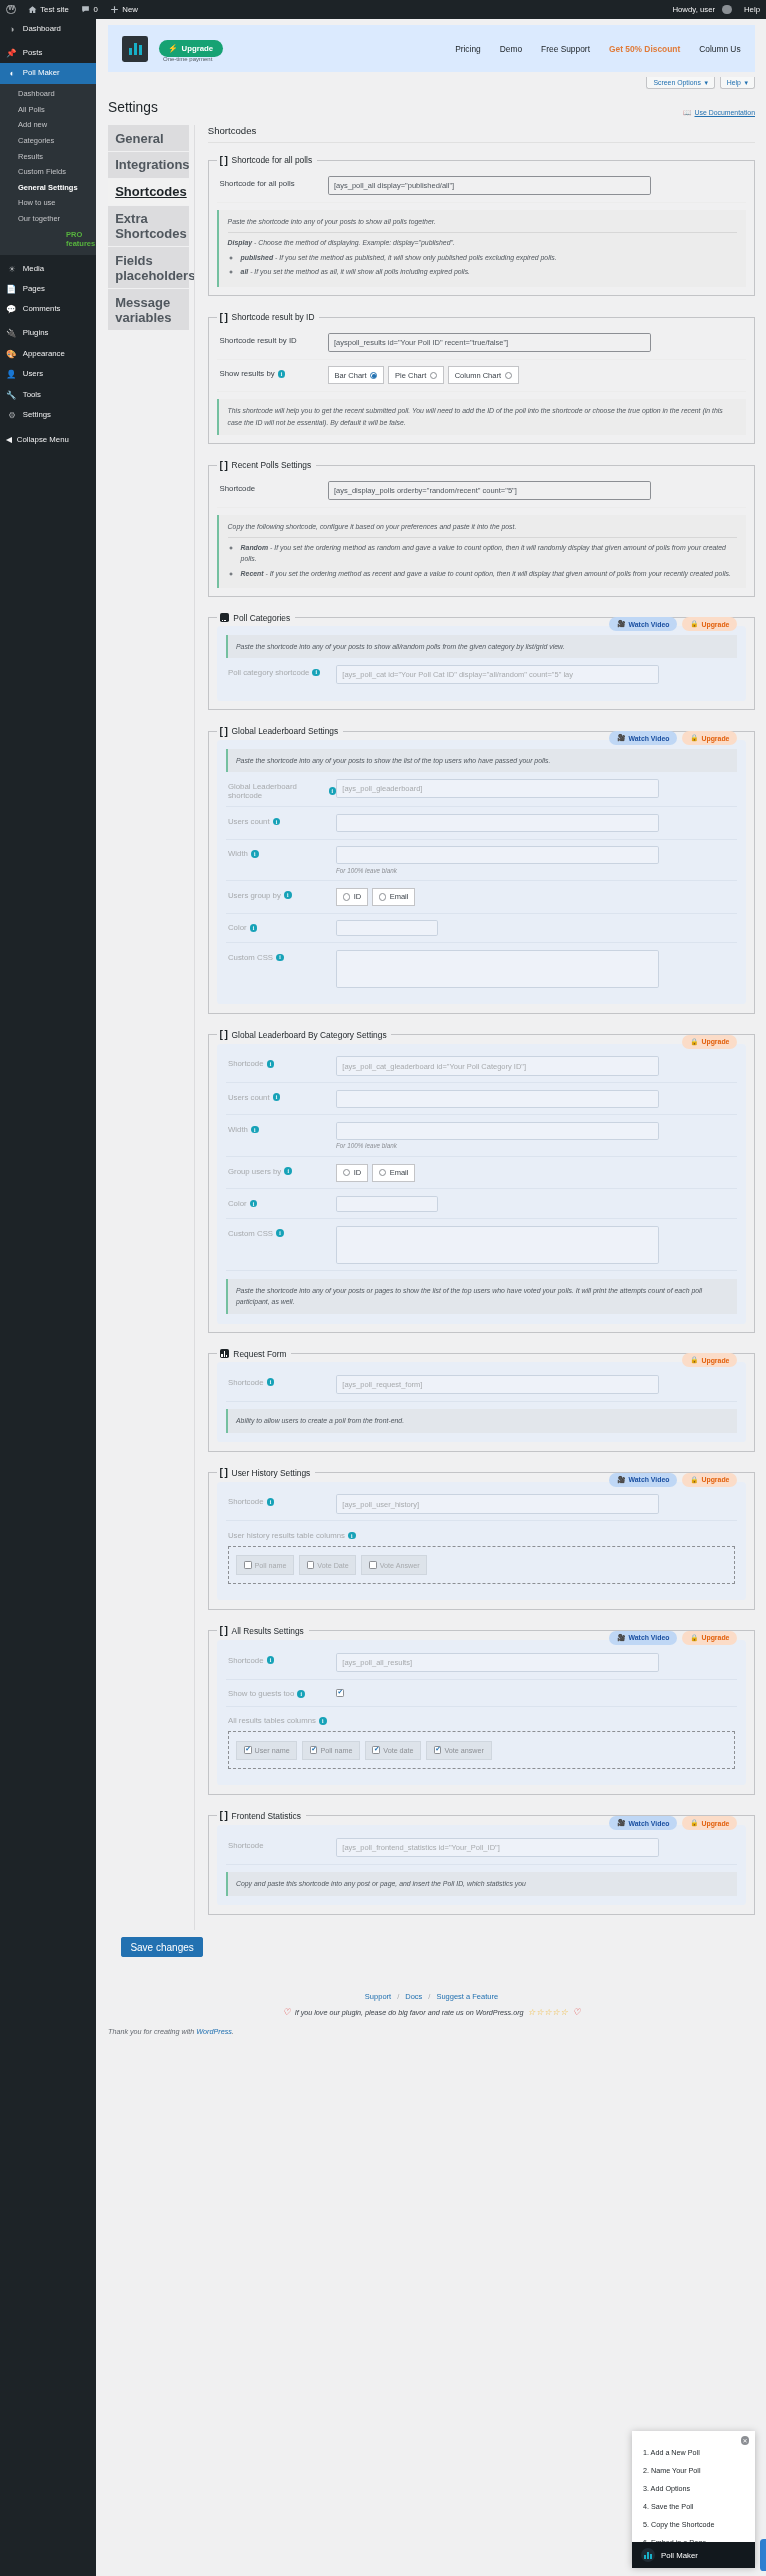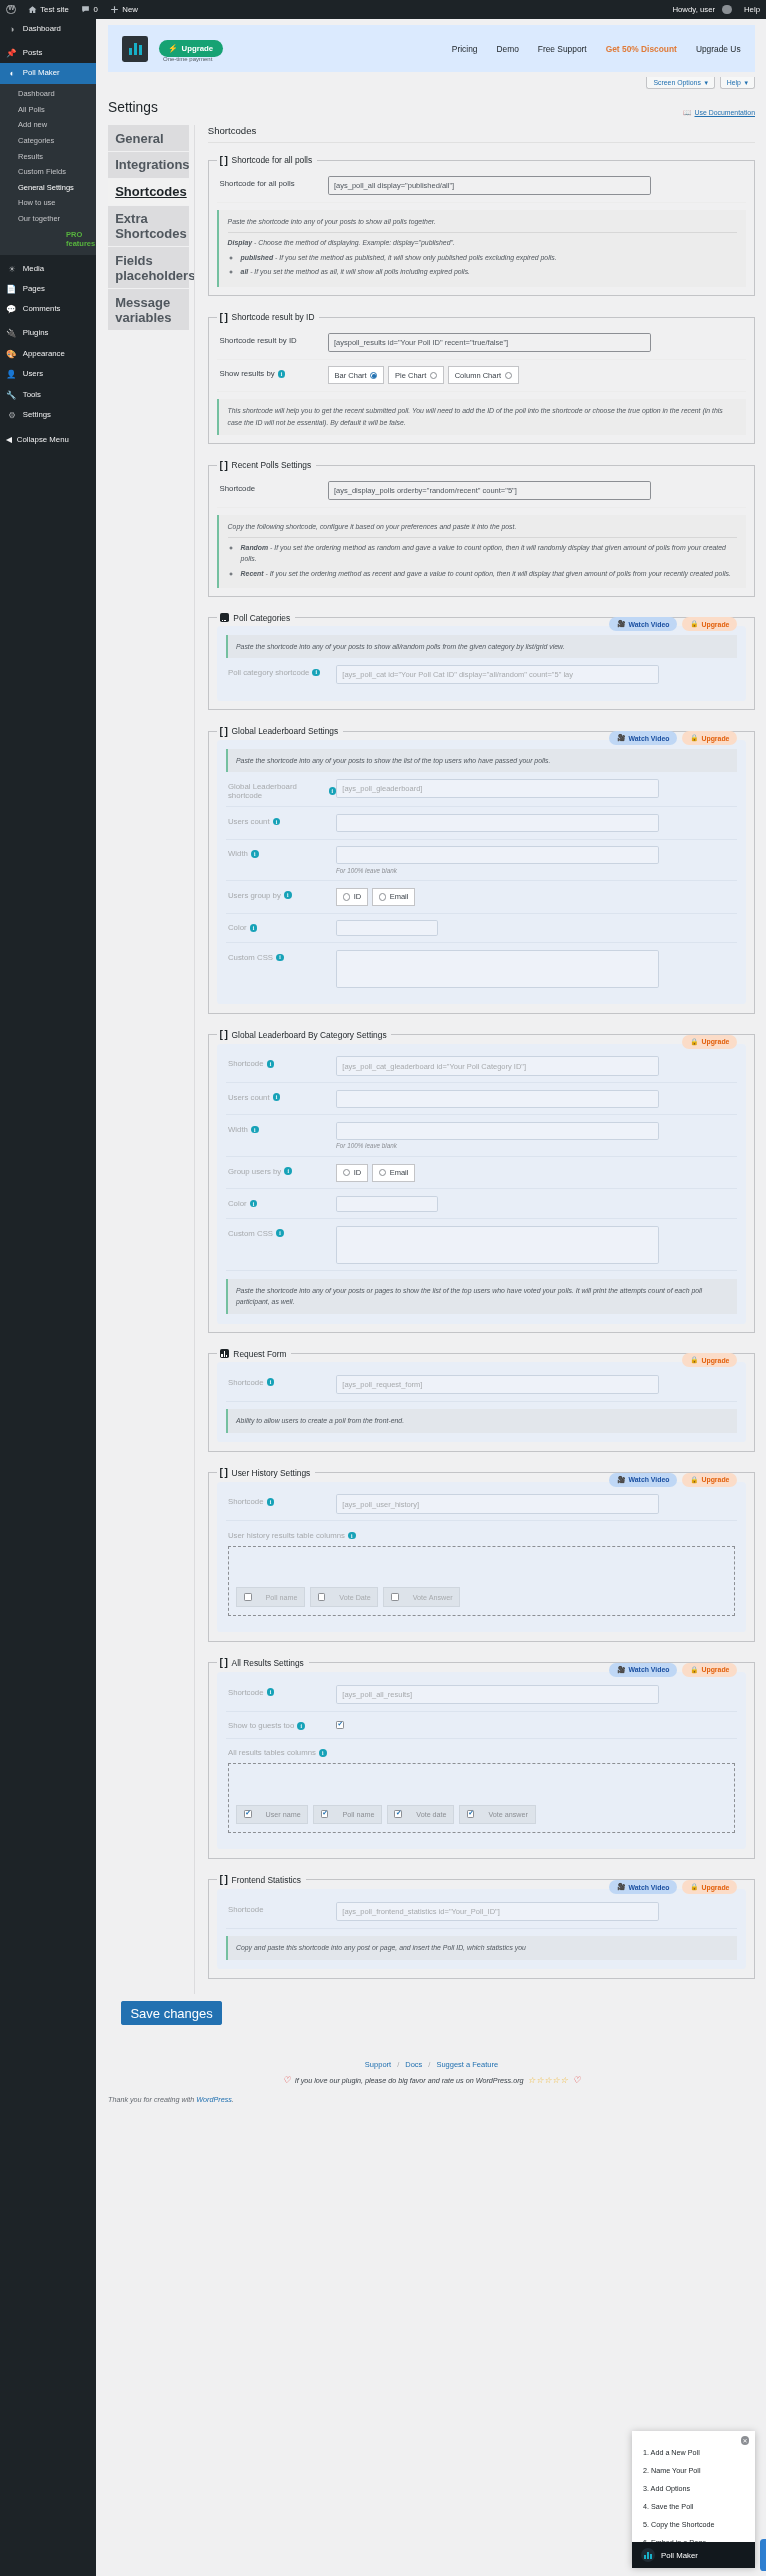--- a/index.html
+++ b/index.html
@@ -29,21 +29,21 @@
   #adminmenu {
     position:absolute; top:19px; left:0; width:96px; height:2557px;
     background:#1d2327; color:#f0f0f1; font-size:7.8px; z-index:50;
   }
   .menu-top { display:flex; align-items:center; gap:4.8px; padding:4.8px 0 4.8px 6px; color:#f0f0f1; line-height:10.8px; }
   .menu-top .mt-ico { width:12px; text-align:center; color:#a7aaad; font-size:8.4px; }
   .menu-top.current { background:#2271b1; color:#fff; }
   .menu-top.current .mt-ico { color:#fff; }
   .submenu { background:#2c3338; padding:2.4px 0 3.6px 0; }
   .submenu a { display:block; padding:3px 0 3px 18px; color:#c3c4c7; text-decoration:none; font-size:7.5px; line-height:9.6px; }
-  .submenu a.cur { color:#fff; font-weight:400;padding-left:18px; }
+  .submenu a.cur { color:#fff; font-weight:700;padding-left:18px; }
   .submenu a.pro { color:#57b33e; font-weight:700;margin-left:48px; }
   .menu-sep { height:3.6px; }
   .collapse { display:flex; align-items:center; gap:4.8px; padding:6px 0 6px 6px; color:#f0f0f1; }
 
   
   #wpcontent {
     position:absolute; top:19px; left:96px; width:671px; min-height:2557px;
     background:#f0f0f1;
   }
 
@@ -157,29 +157,29 @@
     display:flex; align-items:center; gap:3px;
   }
   .badge.video { background:#bfd7f5; color:#1a4fa0; }
   .badge.upgrade { background:#fbdcc8; color:#e2600c; }
 
   .cols-dash {
     border:0.6px dashed #8c8f94; padding:8.4px 7.2px; margin-top:6px; display:flex; gap:4.8px;
   }
   .col-chip {
     background:#dde3ea; border:0.6px solid #cfd6de; padding:4.2px 6.6px; font-size:7.2px;
-    display:flex; align-items:center; gap:14px; color:#a7aaad;margin-top:32px;
+    display:flex; align-items:center; gap:3px; color:#a7aaad;
   }
   .col-chip.active { color:#8c8f94; }
 
   
   .save-wrap { padding:7.2px 12px 0 25px; }
   .btn-primary {
     background:#2271b1; color:#fff; border:0.6px solid #2271b1; border-radius:1.8px;
-    padding:3.6px 8.4px; font-size:13px; display:inline-block;
+    padding:3.6px 8.4px; font-size:10px; display:inline-block;
   }
   .plugin-foot { text-align:center; padding:35px 0 0 0; font-size:7.5px; }
   .plugin-foot a { color:#2271b1; text-decoration:none; }
   .foot-links { display:flex; gap:6px; justify-content:center; color:#a7aaad; }
   .rate-row { margin-top:6px; display:flex; gap:4.2px; justify-content:center; align-items:center; font-style:italic; color:#3c434a; font-size:7.2px; }
   .heart { color:#e03c3c; font-size:9px; }
   .stars { color:#f0b429; letter-spacing:0.6px; font-size:8.4px; }
   .wp-foot { padding:9.6px 12px 0 12px; font-size:7.2px; font-style:italic; color:#646970; }
   .wp-foot a { color:#2271b1; text-decoration:none; }
 
@@ -322,21 +322,21 @@
     <div class="pm-upgrade">
       <span>⚡</span>
       <span>Upgrade</span>
     </div>
     <div class="pm-onetime">One-time payment</div>
     <div class="pm-navlinks">
       <a>Pricing</a>
       <a>Demo</a>
       <a>Free Support</a>
       <a class="disc">Get 50% Discount</a>
-      <a>Upgrade Us</a>
+      <a>Column Us</a>
     </div>
   </div>
 
   <div class="screen-meta-row">
     <div class="sm-btn">
       <span>Screen Options</span>
       <span>▾</span>
     </div>
     <div class="sm-btn">
       <span>Help</span>

